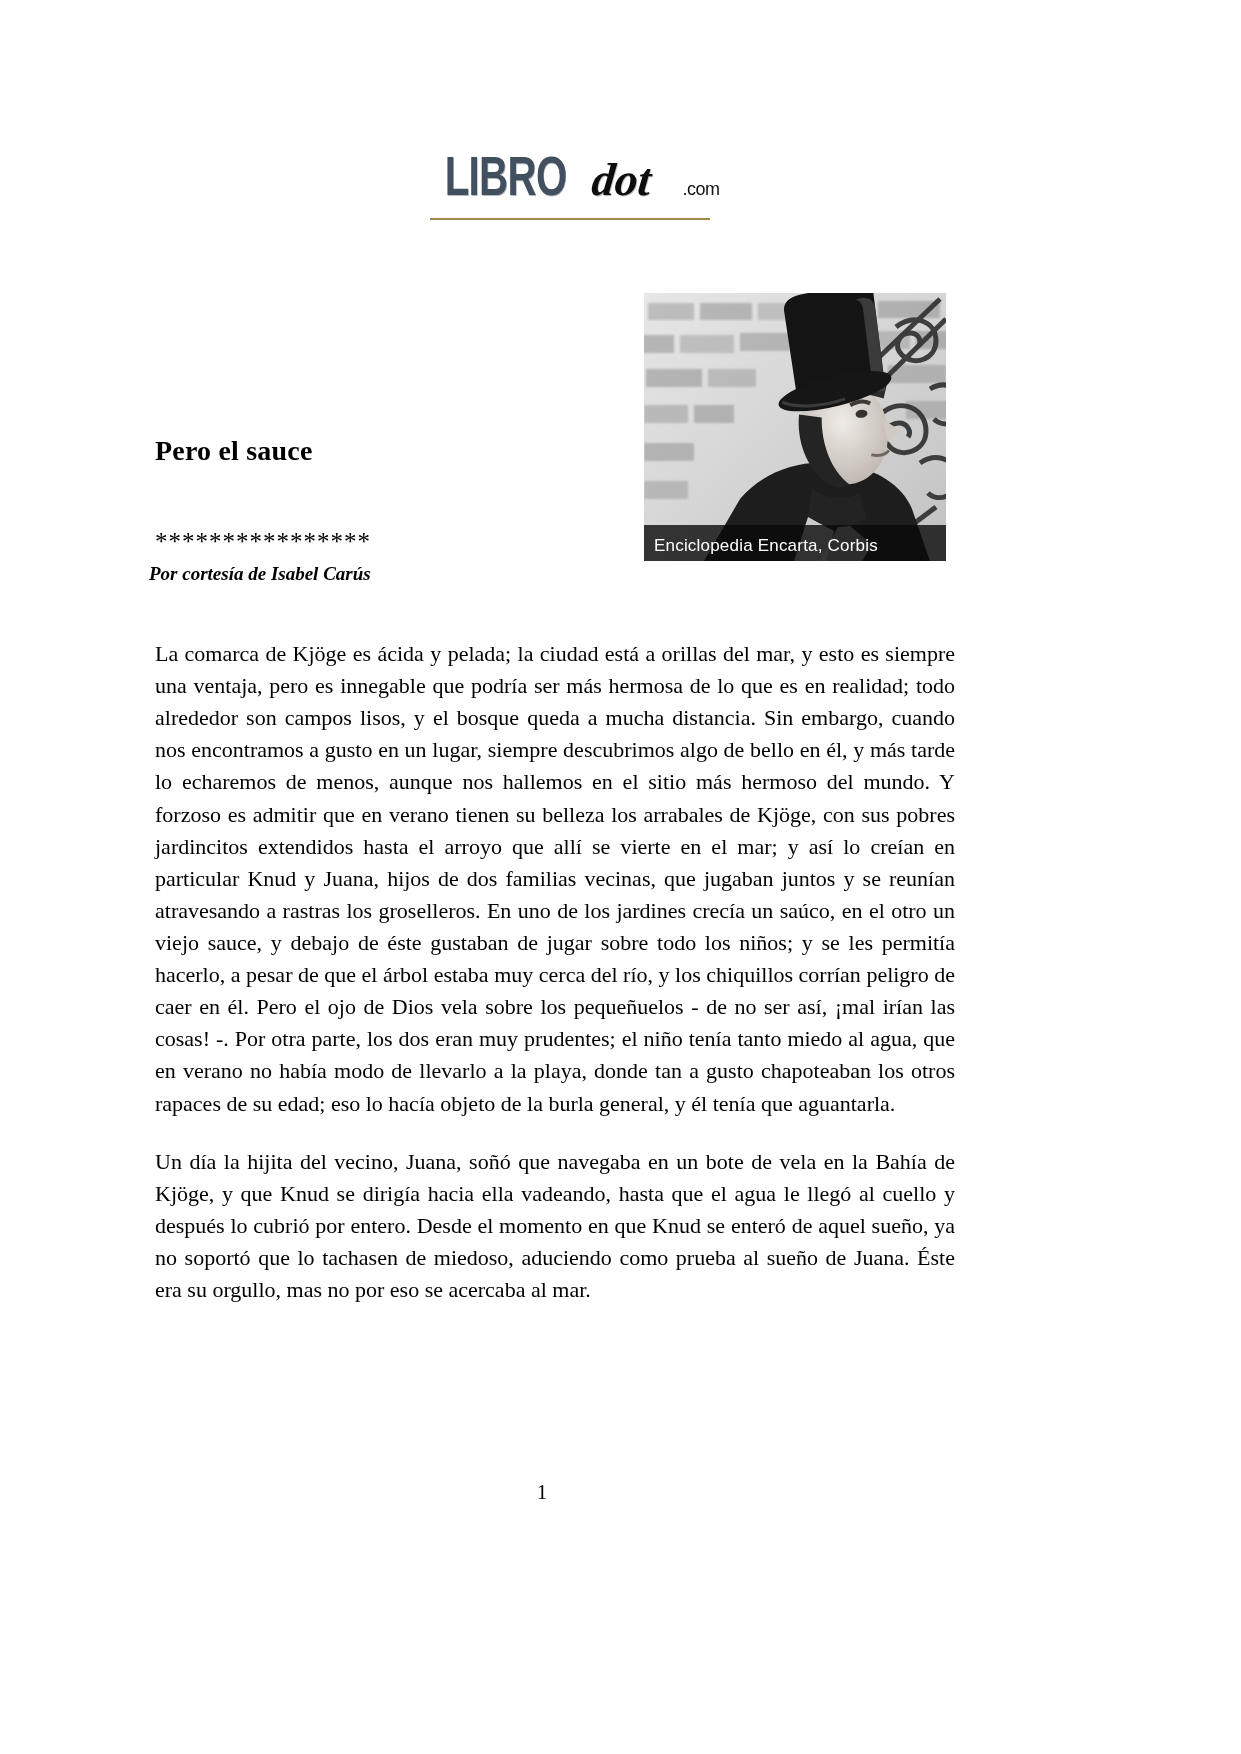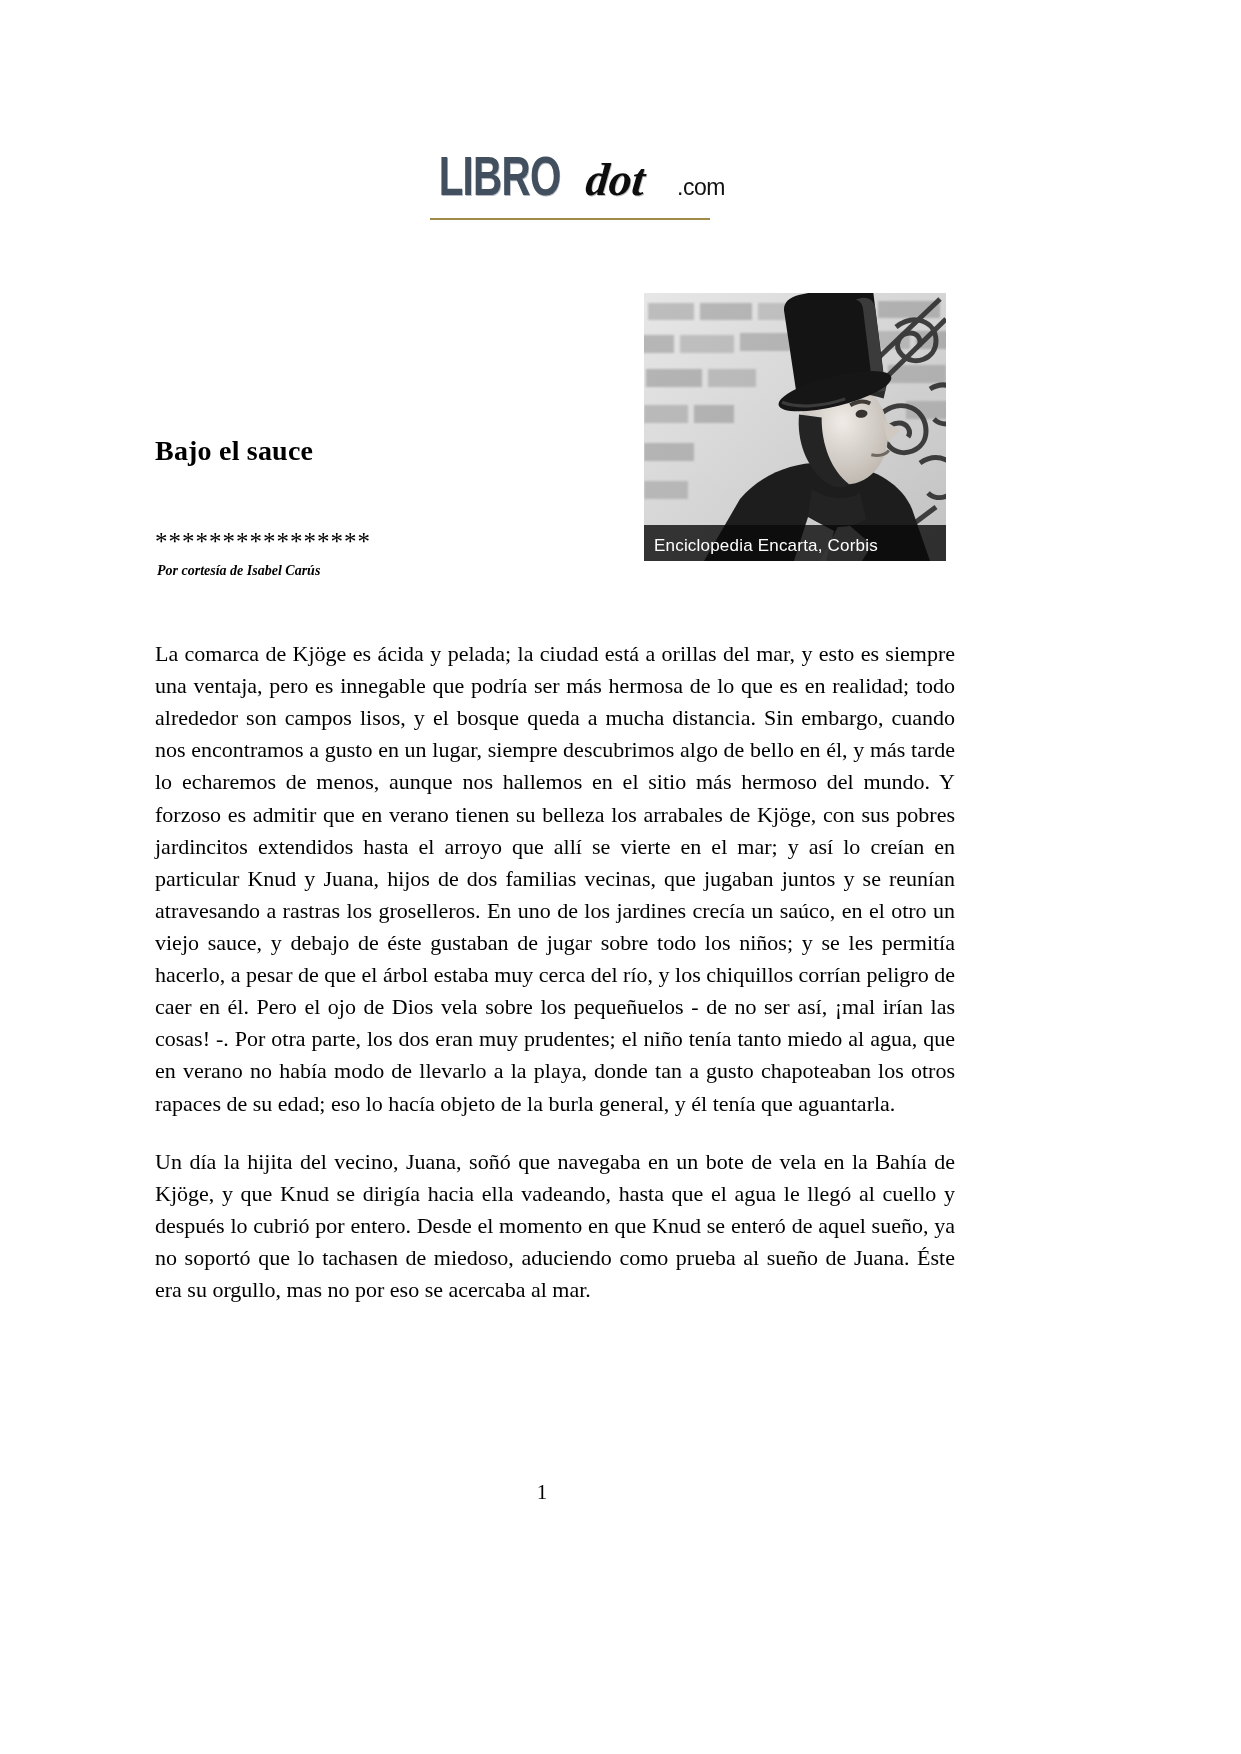--- a/index.html
+++ b/index.html
@@ -63,21 +63,21 @@
     height: 9px;
     border-radius: 50%;
     background: #8c1420;
     display: inline-block;
     margin: 0 3px 0 5px;
     align-self: flex-end;
     margin-bottom: 4px;
   }
   .logo-com {
     font-family: "Liberation Sans", sans-serif;
-    font-size: 23px;
+    font-size: 18px;
     font-weight: normal;
     color: #111111;
     letter-spacing: -0.5px;
     margin-left: 24px;
   }
   .logo-rule {
     margin-top: 14px;
     height: 2px;
     background: #a08b46;
     width: 280px;
@@ -129,23 +129,23 @@
   .asterisks {
     position: absolute;
     left: 155px;
     top: 528px;
     font-size: 25px;
     letter-spacing: 1px;
     font-weight: normal;
   }
   .courtesy {
     position: absolute;
-    left: 157px;
+    left: 149px;
     top: 563px;
-    font-size: 14px;
+    font-size: 19px;
     font-weight: bold;
     font-style: italic;
   }
 
   
   .body-text {
     position: absolute;
     left: 155px;
     top: 638px;
     width: 800px;
@@ -260,21 +260,21 @@
 
         <ellipse cx="188" cy="98" rx="58" ry="15" fill="#0d0d0d"></ellipse>
         <path d="M134 96 c14 10 40 14 62 12" stroke="#454545" stroke-width="3" fill="none" opacity="0.7"></path>
       </g>
 
       <rect x="0" y="0" width="302" height="268" fill="#ffffff" opacity="0.04"></rect>
     </svg>
     <div class="photo-caption">Enciclopedia Encarta, Corbis</div>
   </div>
 
-  <div class="title">Bajo el sauce</div>
+  <div class="title">Pero el sauce</div>
   <div class="asterisks">****************</div>
   <div class="courtesy">Por cortesía de Isabel Carús</div>
 
   <div class="body-text">
     <p>La comarca de Kjöge es ácida y pelada; la ciudad está a orillas del mar, y esto es siempre una ventaja, pero es innegable que podría ser más hermosa de lo que es en realidad; todo alrededor son campos lisos, y el bosque queda a mucha distancia. Sin embargo, cuando nos encontramos a gusto en un lugar, siempre descubrimos algo de bello en él, y más tarde lo echaremos de menos, aunque nos hallemos en el sitio más hermoso del mundo. Y forzoso es admitir que en verano tienen su belleza los arrabales de Kjöge, con sus pobres jardincitos extendidos hasta el arroyo que allí se vierte en el mar; y así lo creían en particular Knud y Juana, hijos de dos familias vecinas, que jugaban juntos y se reunían atravesando a rastras los groselleros. En uno de los jardines crecía un saúco, en el otro un viejo sauce, y debajo de éste gustaban de jugar sobre todo los niños; y se les permitía hacerlo, a pesar de que el árbol estaba muy cerca del río, y los chiquillos corrían peligro de caer en él. Pero el ojo de Dios vela sobre los pequeñuelos - de no ser así, ¡mal irían las cosas! -. Por otra parte, los dos eran muy prudentes; el niño tenía tanto miedo al agua, que en verano no había modo de llevarlo a la playa, donde tan a gusto chapoteaban los otros rapaces de su edad; eso lo hacía objeto de la burla general, y él tenía que aguantarla.</p>
     <p>Un día la hijita del vecino, Juana, soñó que navegaba en un bote de vela en la Bahía de Kjöge, y que Knud se dirigía hacia ella vadeando, hasta que el agua le llegó al cuello y después lo cubrió por entero. Desde el momento en que Knud se enteró de aquel sueño, ya no soportó que lo tachasen de miedoso, aduciendo como prueba al sueño de Juana. Éste era su orgullo, mas no por eso se acercaba al mar.</p>
   </div>
 
   <div class="page-number">1</div>
 

